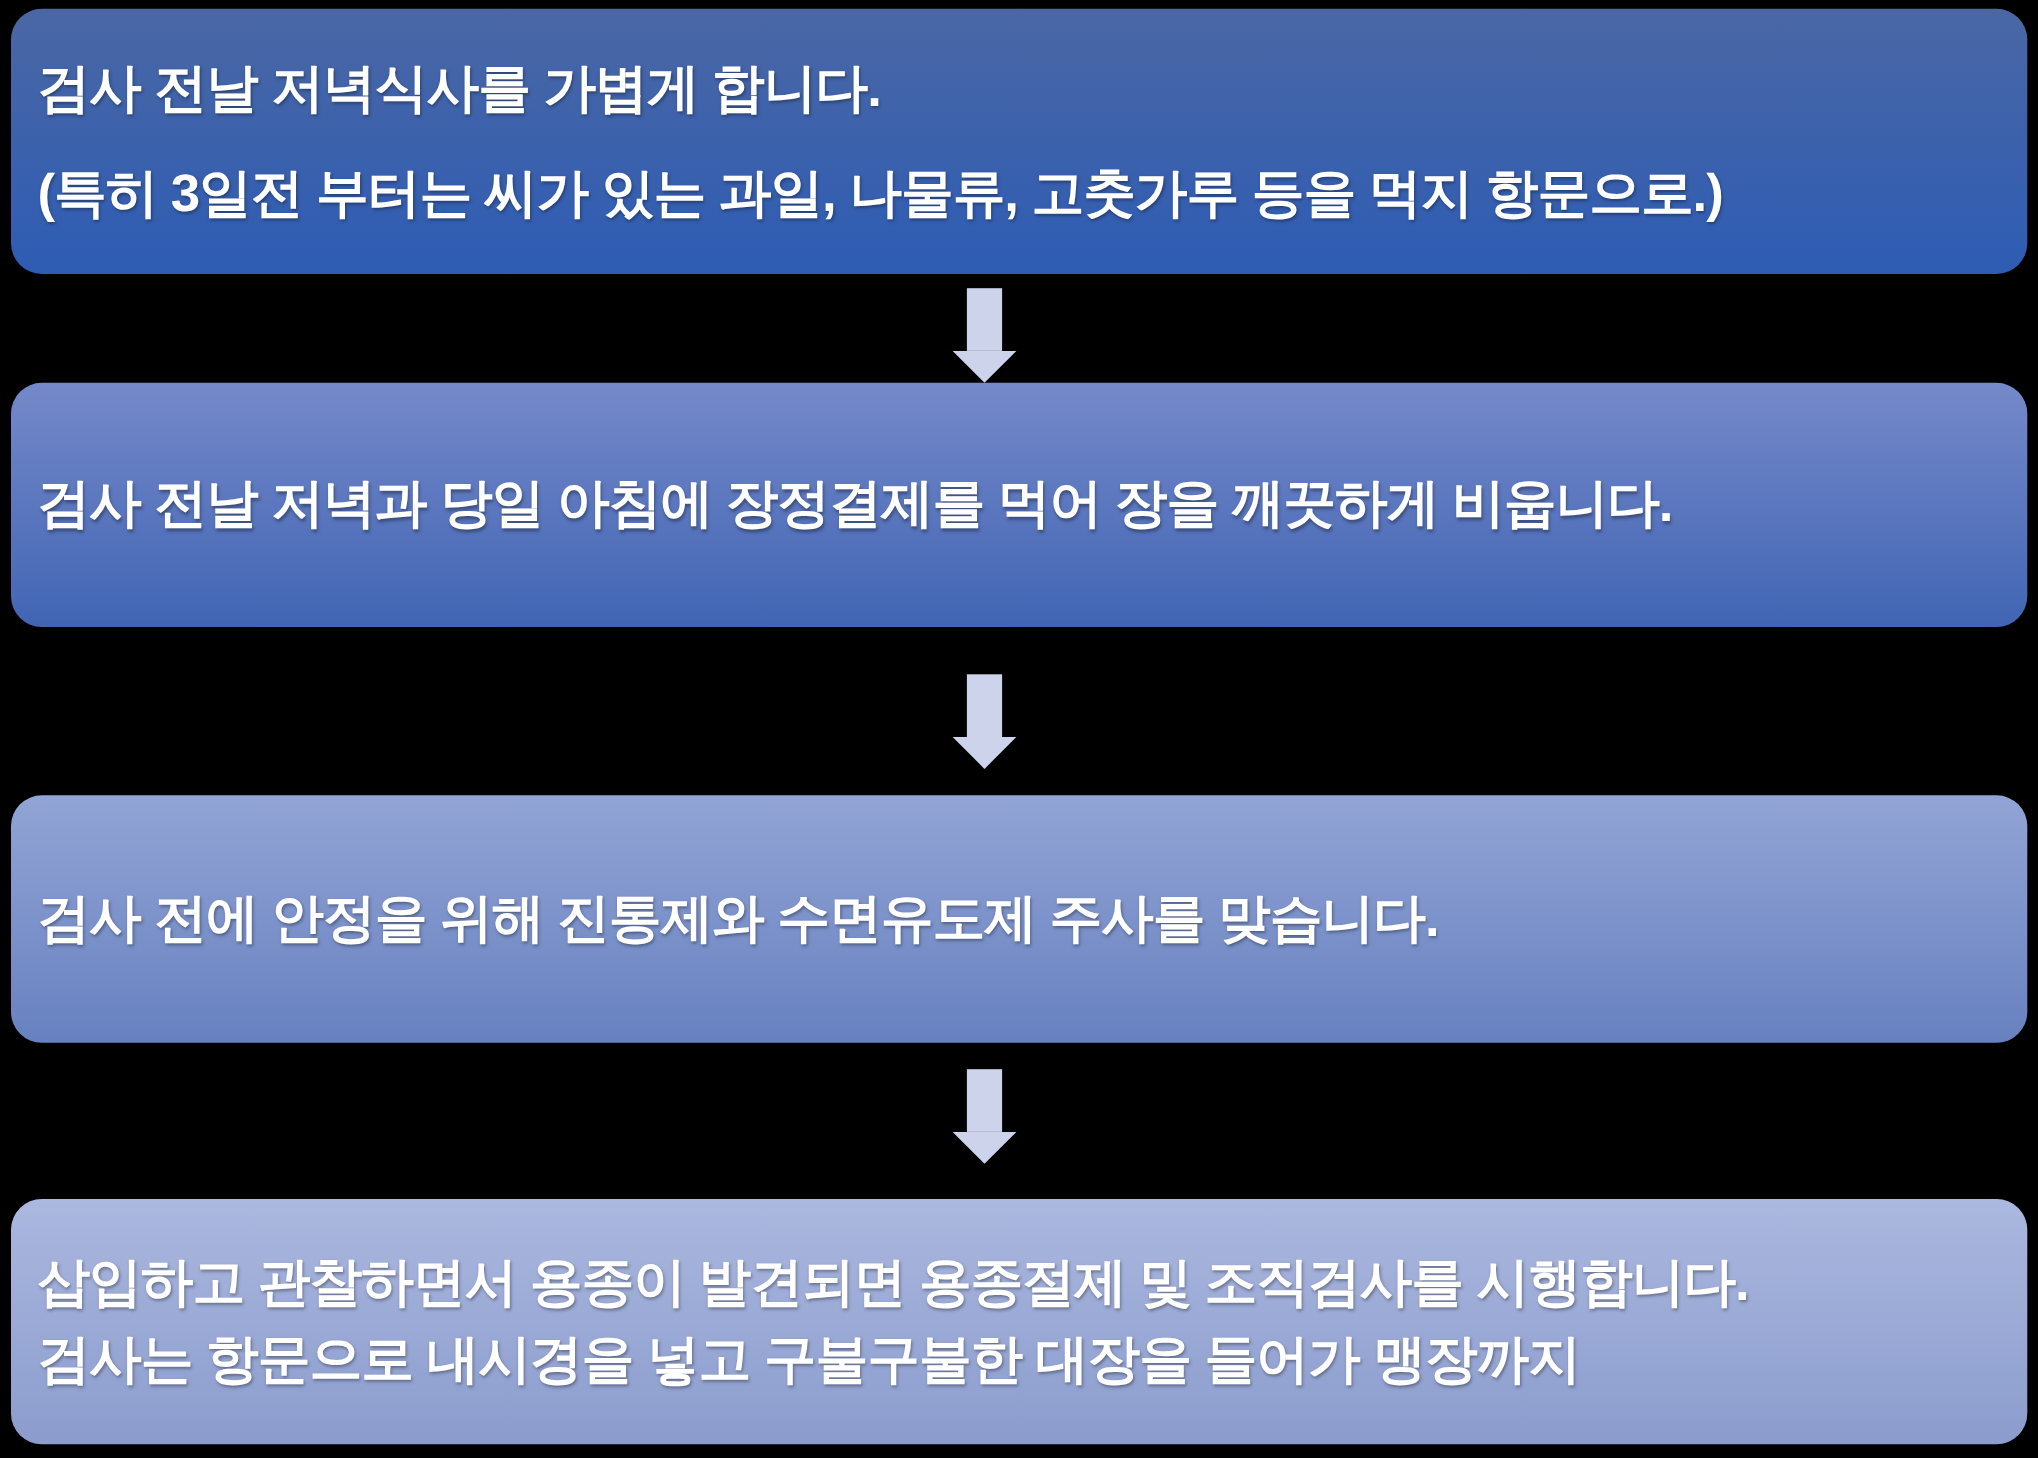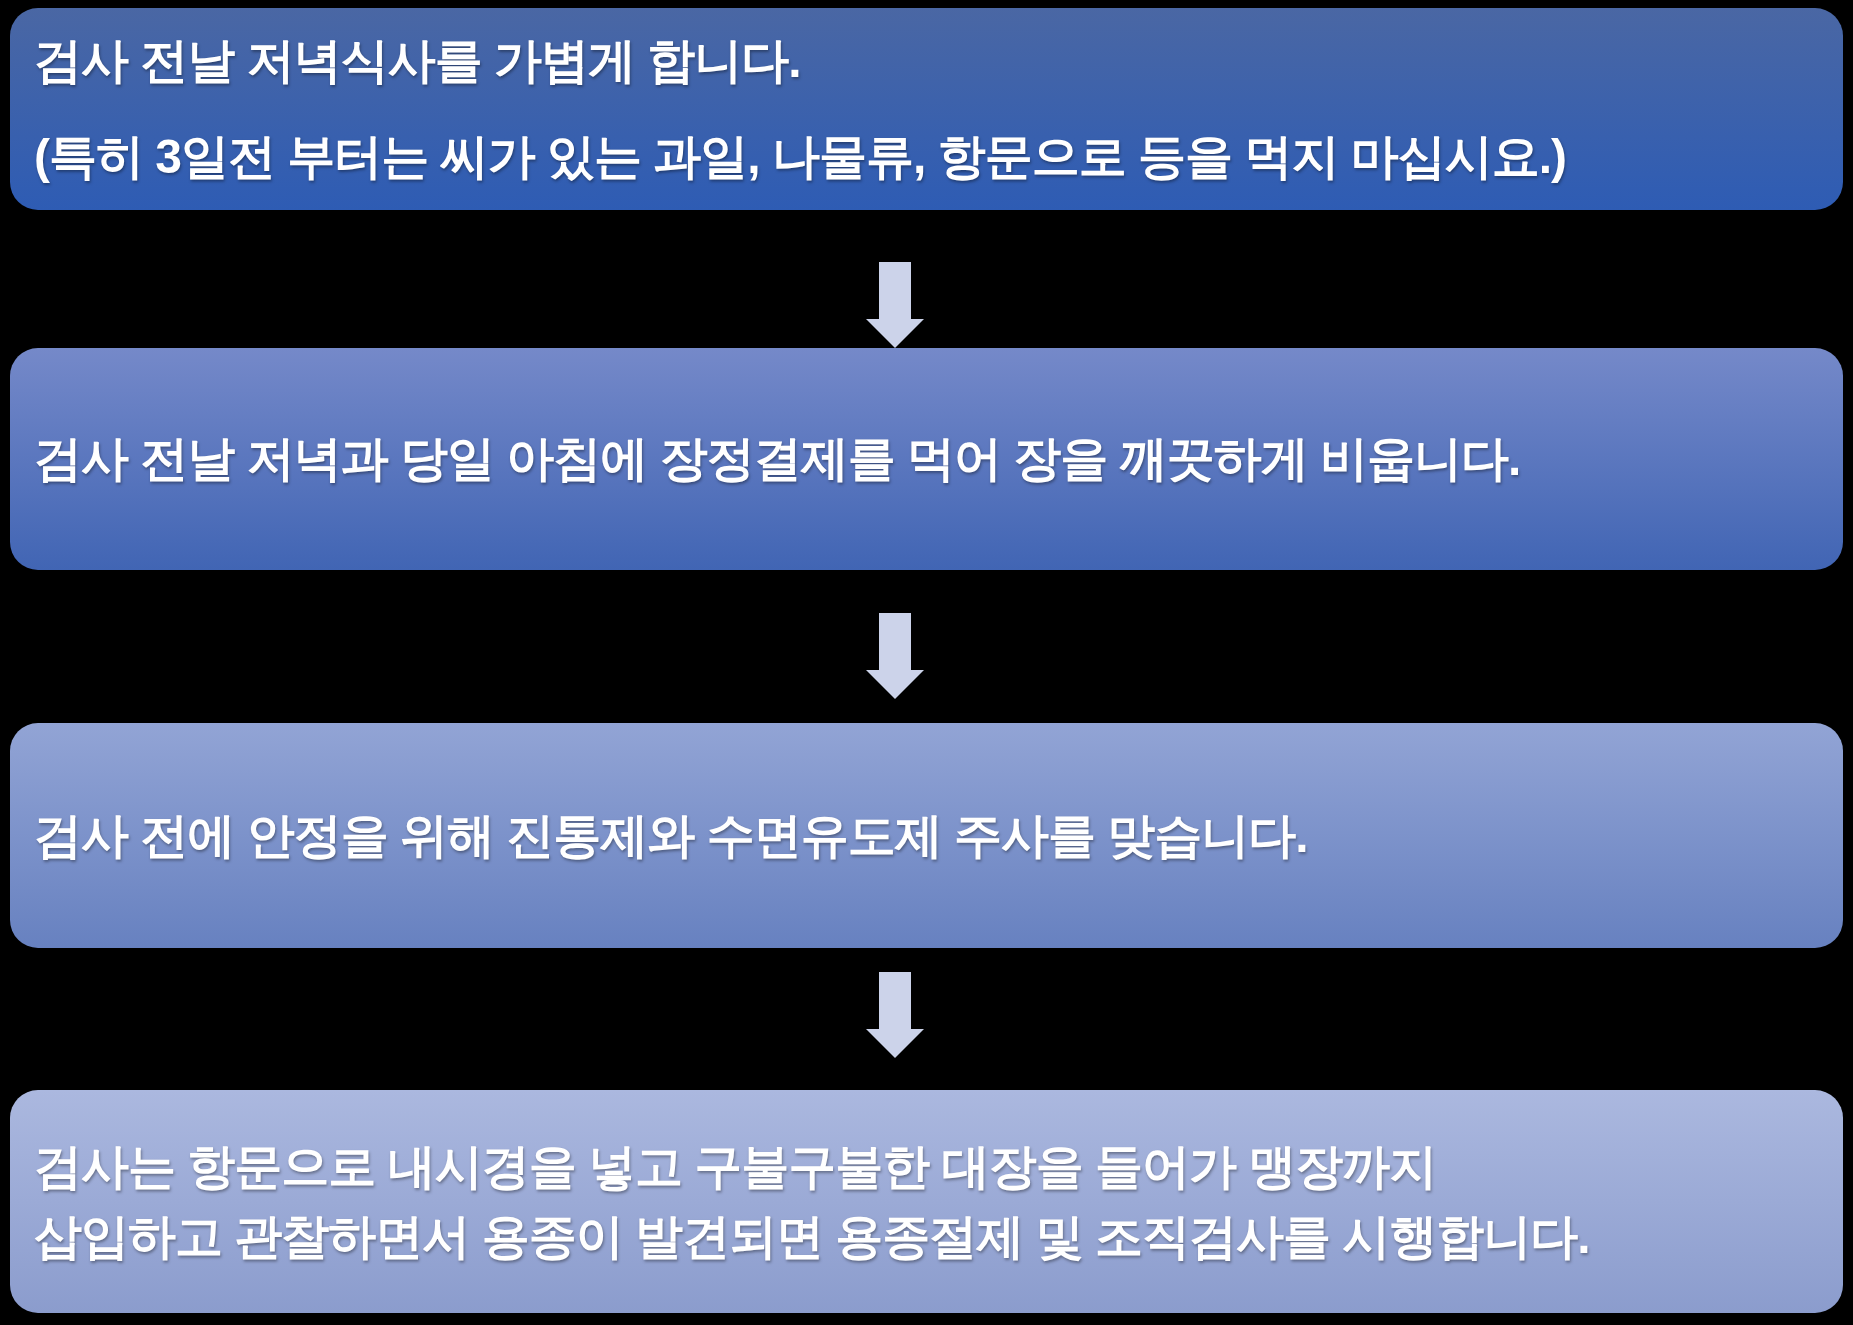--- a/index.html
+++ b/index.html
@@ -38,23 +38,23 @@
     border-left:29px solid transparent;
     border-right:29px solid transparent;
     border-top:29px solid #ccd3ea;
   }
 </style>
 </head>
 <body>
 
 <div id="canvas" style="background: rgb(0, 0, 0);">
 
-  <div class="box" style="top: 8px; height: 202px; background: linear-gradient(rgb(74, 103, 164), rgb(46, 92, 180)); gap: 26px;">
+  <div class="box" style="top: 8px; height: 241px; background: linear-gradient(rgb(74, 103, 164), rgb(46, 92, 180)); gap: 26px;">
     <div class="line">검사 전날 저녁식사를 가볍게 합니다.</div>
-    <div class="line">(특히 3일전 부터는 씨가 있는 과일, 나물류, 항문으로 등을 먹지 마십시요.)</div>
+    <div class="line">(특히 3일전 부터는 씨가 있는 과일, 나물류, 고춧가루 등을 먹지 항문으로.)</div>
   </div>
 
   <div class="arrow" style="top:262px;">
     <div class="stem" style="background: rgb(204, 211, 234);"></div>
     <div class="head" style="border-top-color: rgb(204, 211, 234);"></div>
   </div>
 
   <div class="box" style="top: 348px; height: 222px; background: linear-gradient(rgb(117, 137, 201), rgb(65, 101, 180));">
     <div class="line">검사 전날 저녁과 당일 아침에 장정결제를 먹어 장을 깨끗하게 비웁니다.</div>
   </div>
@@ -67,17 +67,17 @@
   <div class="box" style="top: 723px; height: 225px; background: linear-gradient(rgb(146, 164, 213), rgb(103, 129, 192));">
     <div class="line">검사 전에 안정을 위해 진통제와 수면유도제 주사를 맞습니다.</div>
   </div>
 
   <div class="arrow" style="top:972px;">
     <div class="stem" style="background: rgb(204, 211, 234);"></div>
     <div class="head" style="border-top-color: rgb(204, 211, 234);"></div>
   </div>
 
   <div class="box" style="top: 1090px; height: 223px; background: linear-gradient(rgb(171, 184, 223), rgb(139, 156, 205));">
+    <div class="line">삽입하고 관찰하면서 용종이 발견되면 용종절제 및 조직검사를 시행합니다.</div>
     <div class="line">검사는 항문으로 내시경을 넣고 구불구불한 대장을 들어가 맹장까지</div>
-    <div class="line">삽입하고 관찰하면서 용종이 발견되면 용종절제 및 조직검사를 시행합니다.</div>
   </div>
 
 </div>
 
 </body></html>

